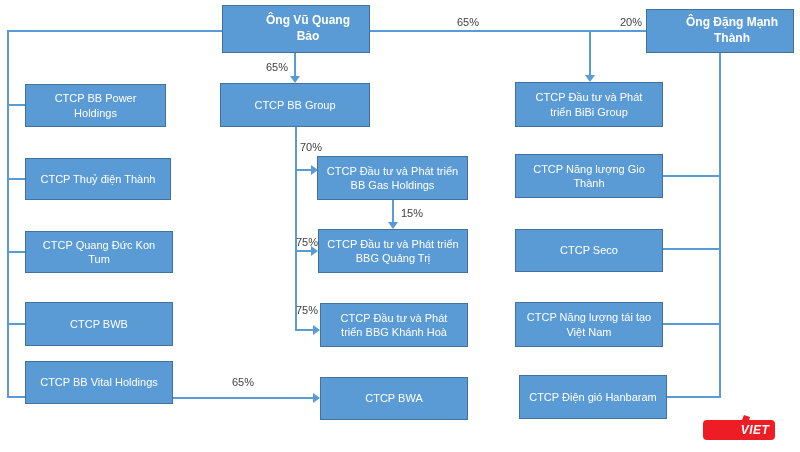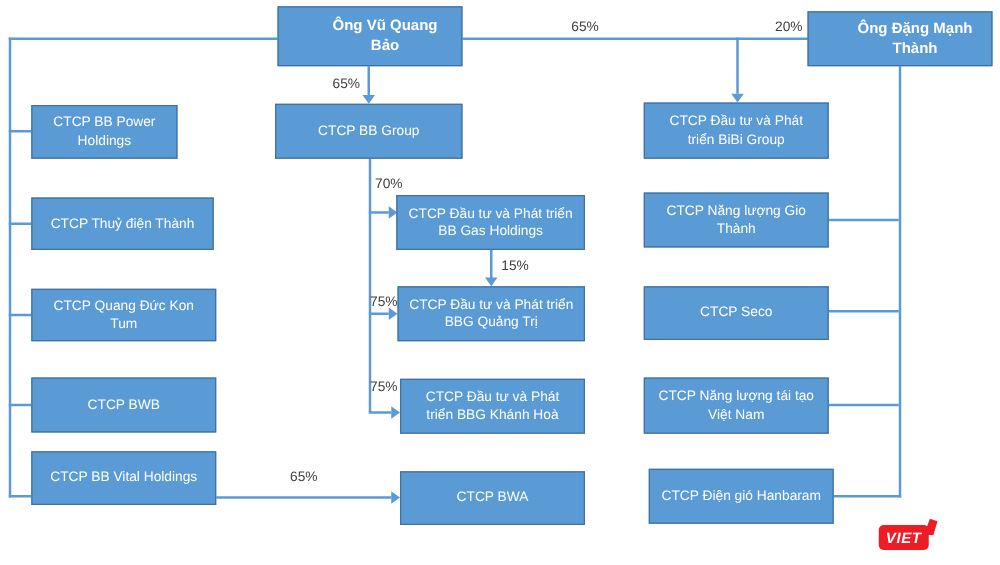--- a/index.html
+++ b/index.html
@@ -16,21 +16,21 @@
   .hl{position:absolute;height:2px;background:#5b9bd5;}
   .vl{position:absolute;width:2px;background:#5b9bd5;}
   .arr-d{position:absolute;width:0;height:0;border-left:5px solid transparent;
     border-right:5px solid transparent;border-top:7px solid #5b9bd5;}
   .arr-r{position:absolute;width:0;height:0;border-top:5px solid transparent;
     border-bottom:5px solid transparent;border-left:7px solid #5b9bd5;}
   .pct{position:absolute;font-size:11px;color:#404040;line-height:1;}
   .logo-badge{
     position:absolute;left:2px;top:5px;width:40px;height:20px;background:#ee1c25;
     border-radius:4px;color:#fff;font-weight:bold;font-style:italic;font-size:12px;
-    letter-spacing:.5px;display:flex;align-items:center;justify-content:center;
+    letter-spacing:.5px;display:flex;align-items:center;justify-content:center;padding-left:32px;
   }
   .logo-flag{
     position:absolute;right:3px;top:0;width:11px;height:13px;background:#ee1c25;
     clip-path:polygon(0 100%,45% 0,100% 15%,70% 100%);
   }
 </style>
 </head>
 <body>
 
 <div class="canvas">
@@ -75,21 +75,21 @@
   <div class="pct" style="left:620px;top:17px">20%</div>
   <div class="pct" style="left:300px;top:142px">70%</div>
   <div class="pct" style="left:296px;top:237px">75%</div>
   <div class="pct" style="left:296px;top:305px">75%</div>
   <div class="pct" style="left:401px;top:208px">15%</div>
   <div class="pct" style="left:232px;top:377px">65%</div>
 
   <div class="node person" style="left:222px;top:5px;width:148px;height:48px">Ông Vũ Quang Bảo</div>
   <div class="node person" style="left:646px;top:9px;width:148px;height:44px">Ông Đặng Mạnh Thành</div>
 
-  <div class="node" style="left:25px;top:84px;width:117px;height:43px">CTCP BB Power Holdings</div>
+  <div class="node" style="left:25px;top:84px;width:141px;height:43px">CTCP BB Power Holdings</div>
   <div class="node" style="left:25px;top:158px;width:146px;height:42px">CTCP Thuỷ điện Thành</div>
   <div class="node" style="left:25px;top:231px;width:148px;height:42px">CTCP Quang Đức Kon Tum</div>
   <div class="node" style="left:25px;top:302px;width:148px;height:44px">CTCP BWB</div>
   <div class="node" style="left:25px;top:361px;width:148px;height:43px">CTCP BB Vital Holdings</div>
 
   <div class="node" style="left:220px;top:83px;width:150px;height:44px">CTCP BB Group</div>
   <div class="node" style="left:317px;top:156px;width:151px;height:44px">CTCP Đầu tư và Phát triển BB Gas Holdings</div>
   <div class="node" style="left:318px;top:229px;width:150px;height:44px">CTCP Đầu tư và Phát triển BBG Quảng Trị</div>
   <div class="node" style="left:320px;top:303px;width:148px;height:44px">CTCP Đầu tư và Phát triển BBG Khánh Hoà</div>
   <div class="node" style="left:320px;top:377px;width:148px;height:43px">CTCP BWA</div>

